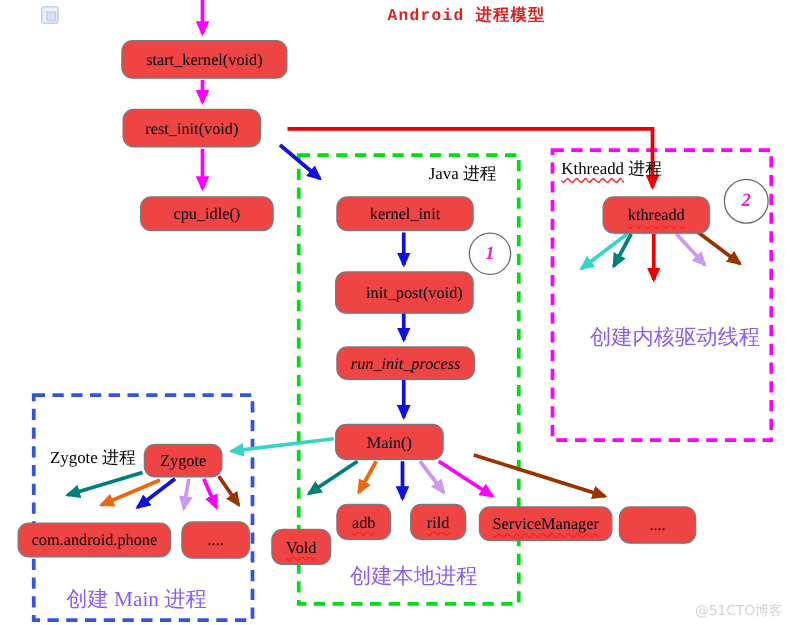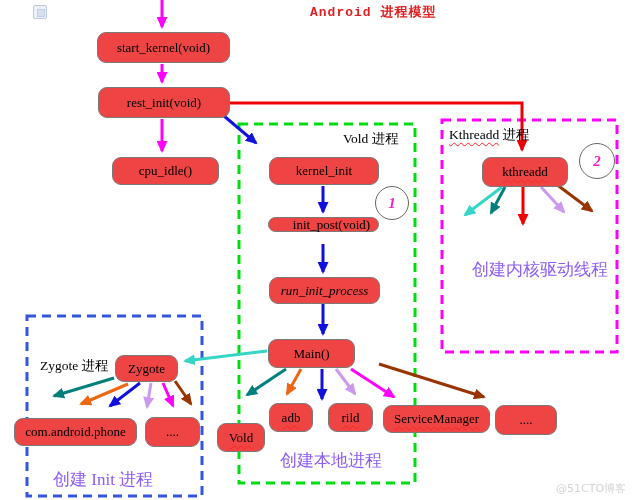--- a/index.html
+++ b/index.html
@@ -105,40 +105,40 @@
     <line x1="541" y1="187" x2="564" y2="212" stroke="#cc99ee" stroke-width="3" marker-end="url(#mh-plum)"></line>
 
     <line x1="351" y1="369" x2="394" y2="397" stroke="#ff00ff" stroke-width="3" marker-end="url(#mh-magenta)"></line>
     <line x1="163" y1="383" x2="173" y2="406" stroke="#ff00ff" stroke-width="3" marker-end="url(#mh-magenta)"></line>
 
     <line x1="379" y1="364" x2="484" y2="397" stroke="#993300" stroke-width="3" marker-end="url(#mh-brown)"></line>
     <line x1="175" y1="381" x2="191" y2="404" stroke="#993300" stroke-width="3" marker-end="url(#mh-brown)"></line>
     <line x1="556" y1="184" x2="592" y2="211" stroke="#993300" stroke-width="3" marker-end="url(#mh-brown)"></line>
   </svg>
 
-  <div class="glabel" style="left:343px;top:130px;">Vold 进程</div>
+  <div class="glabel" style="left:343px;top:130px;">Java 进程</div>
   <div class="glabel" style="left:449px;top:126px;"><span class="squiggle">Kthreadd</span><span> 进程</span></div>
   <div class="glabel" style="left:40px;top:325px;margin-top:32px;">Zygote 进程</div>
 
   <div class="caption" style="left:472px;top:258px;">创建内核驱动线程</div>
   <div class="caption" style="left:280px;top:449px;">创建本地进程</div>
-  <div class="caption" style="left:53px;top:468px;">创建 Init 进程</div>
+  <div class="caption" style="left:53px;top:468px;">创建 Main 进程</div>
 
   <div class="badge" id="badge-1">
       <span>1</span>
     </div>
   <div class="badge" id="badge-2">
       <span>2</span>
     </div>
 
   <div class="node" style="left:97px;top:32px;width:133px;height:31px;">start_kernel(void)</div>
-  <div class="node" style="left:98px;top:87px;width:132px;height:31px;">rest_init(void)</div>
+  <div class="node" style="left:98px;top:87px;width:111px;height:31px;">rest_init(void)</div>
   <div class="node" style="left:112px;top:157px;width:107px;height:28px;">cpu_idle()</div>
   <div class="node" style="left:269px;top:157px;width:110px;height:28px;">kernel_init</div>
-  <div class="node" style="left:268px;top:217px;width:111px;height:15px;padding-left:16px;">init_post(void)</div>
+  <div class="node" style="left:268px;top:217px;width:111px;height:34px;padding-left:16px;">init_post(void)</div>
   <div class="node" style="left:269px;top:277px;width:111px;height:27px;font-style:italic;">run_init_process</div>
   <div class="node" style="left:268px;top:339px;width:87px;height:29px;">Main()</div>
   <div class="node squiggle" style="left:217px;top:403px;width:48px;height:29px;margin-top:20px;">Vold</div>
   <div class="node squiggle" style="left:269px;top:403px;width:44px;height:29px;">adb</div>
   <div class="node squiggle" style="left:328px;top:403px;width:45px;height:29px;">rild</div>
   <div class="node squiggle" style="left:383px;top:405px;width:107px;height:28px;">ServiceManager</div>
   <div class="node" style="left:495px;top:405px;width:62px;height:30px;">....</div>
   <div class="node" style="left:115px;top:355px;width:63px;height:27px;">Zygote</div>
   <div class="node" style="left:14px;top:418px;width:123px;height:28px;">com.android.phone</div>
   <div class="node" style="left:145px;top:417px;width:55px;height:30px;">....</div>

